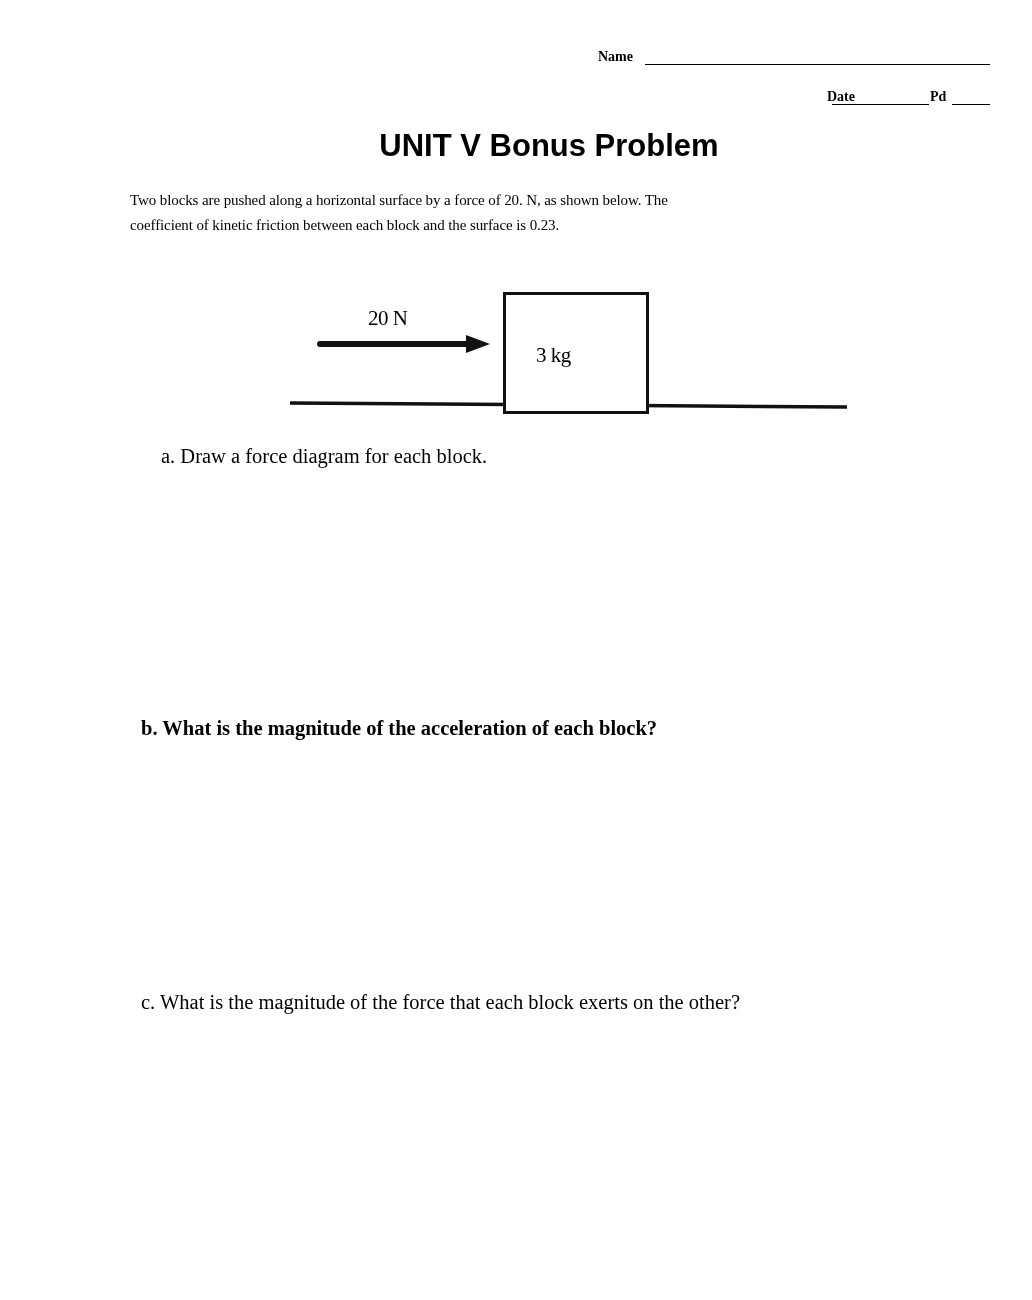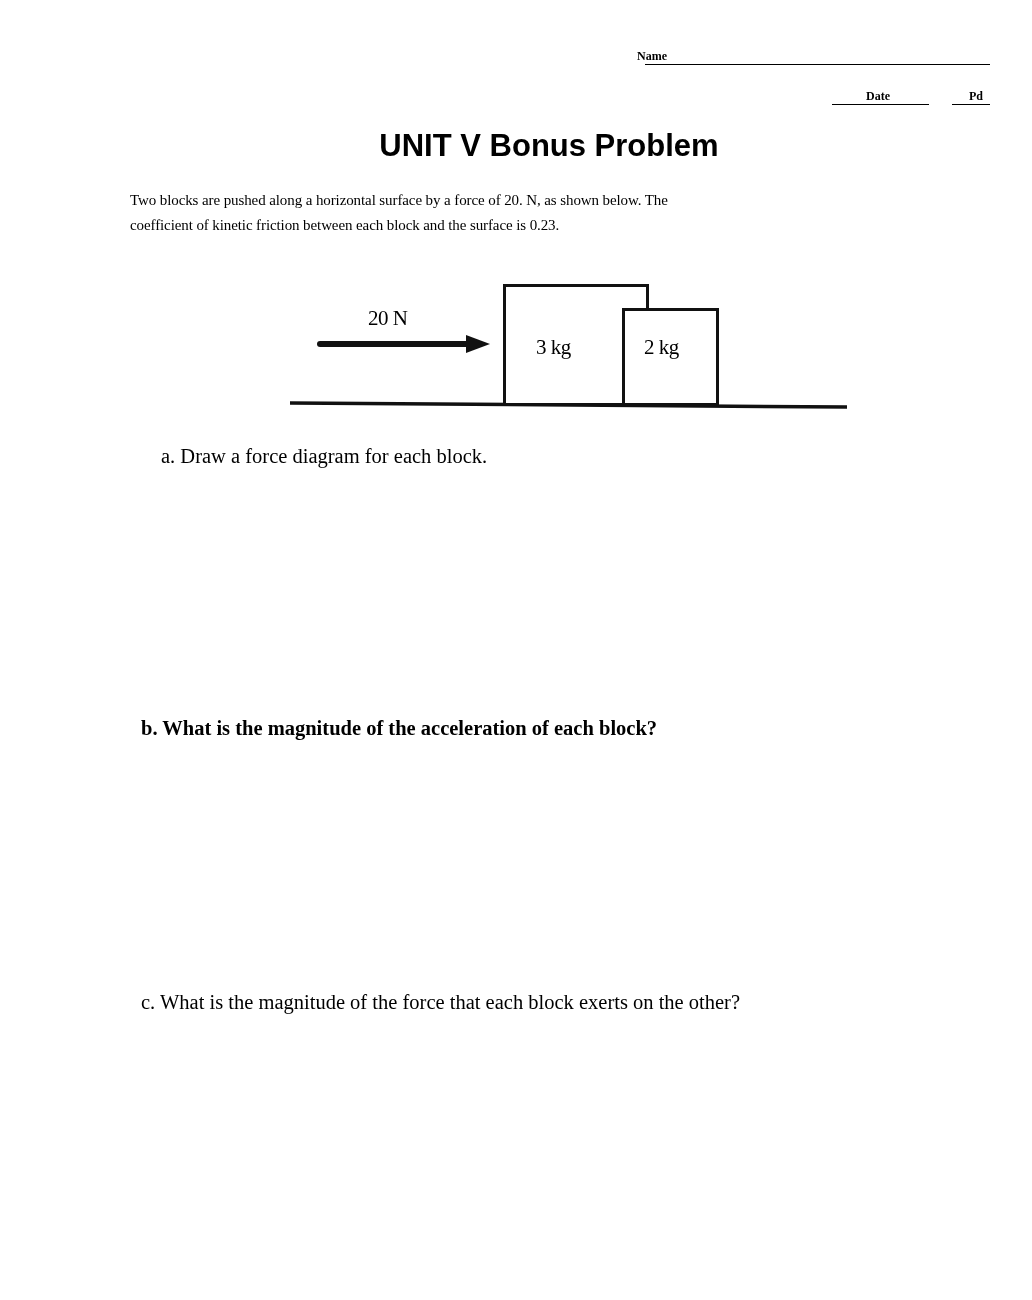--- a/index.html
+++ b/index.html
@@ -1,20 +1,20 @@
 <!DOCTYPE html>
 <html><head>
 <meta charset="utf-8">
 <style>
   html, body { margin: 0; padding: 0; background: #ffffff; }
   body { width: 1032px; height: 1300px; position: relative; overflow: hidden; color: #000; }
   .serif { font-family: "Liberation Serif", "DejaVu Serif", serif; }
   .sans { font-family: "Liberation Sans", "DejaVu Sans", sans-serif; }
   .abs { position: absolute; }
-  .hdr { font-weight: bold; font-size: 12px; white-space: nowrap; margin-left: 39px; }
+  .hdr { font-weight: bold; font-size: 14px; white-space: nowrap; }
   .blank { position: absolute; border-bottom: 1.6px solid #000; height: 0; }
   #title { left: 0; width: 1098px; text-align: center; top: 128px; font-size: 31px; font-weight: bold; }
   .para { left: 114px; font-size: 15px; white-space: nowrap; letter-spacing: -0.1px; margin-left: 16px; }
   .q { left: 141px; font-size: 20.5px; white-space: nowrap; }
   #diagram { position: absolute; left: 280px; top: 270px; width: 580px; height: 150px; }
   .diag-label { position: absolute; font-size: 21px; font-family: "Liberation Serif", "DejaVu Serif", serif; white-space: nowrap; letter-spacing: -0.5px; }
   .box { position: absolute; border: 3px solid #111; box-sizing: border-box; background: #fff; }
 </style>
 </head>
 <body>
@@ -35,23 +35,20 @@
 
 <div id="diagram">
   <div class="diag-label" style="left:88px; top:36px;">20 N</div>
   <svg class="abs" style="left:0; top:0;" width="580" height="150" viewBox="0 0 580 150">
 
     <line x1="40" y1="74" x2="192" y2="74" stroke="#111" stroke-width="6" stroke-linecap="round"></line>
     <polygon points="186,65 210,74 186,83" fill="#111"></polygon>
 
     <line x1="10" y1="133" x2="567" y2="137" stroke="#111" stroke-width="3.5"></line>
   </svg>
-  <div class="box" style="left:223px; top:14px; width:146px; height:122px;">
+  <div class="box" style="left:223px; top:22px; width:146px; height:122px;">
     <div class="diag-label" style="left:30px; top:48px;">3 kg</div>
-  </div>
-  <div class="box" style="left:342px; top:38px; width:97px; height:98px;">
-    <div class="diag-label" style="left:19px; top:24px;">2 kg</div>
   </div>
 </div>
 
 <div class="abs q serif" style="top:445px;margin-left:20px;">a. Draw a force diagram for each block.</div>
 <div class="abs q serif" style="top:717px;font-weight:bold;">b. What is the magnitude of the acceleration of each block?</div>
 <div class="abs q serif" style="top:991px;">c. What is the magnitude of the force that each block exerts on the other?</div>
 
 </body></html>

